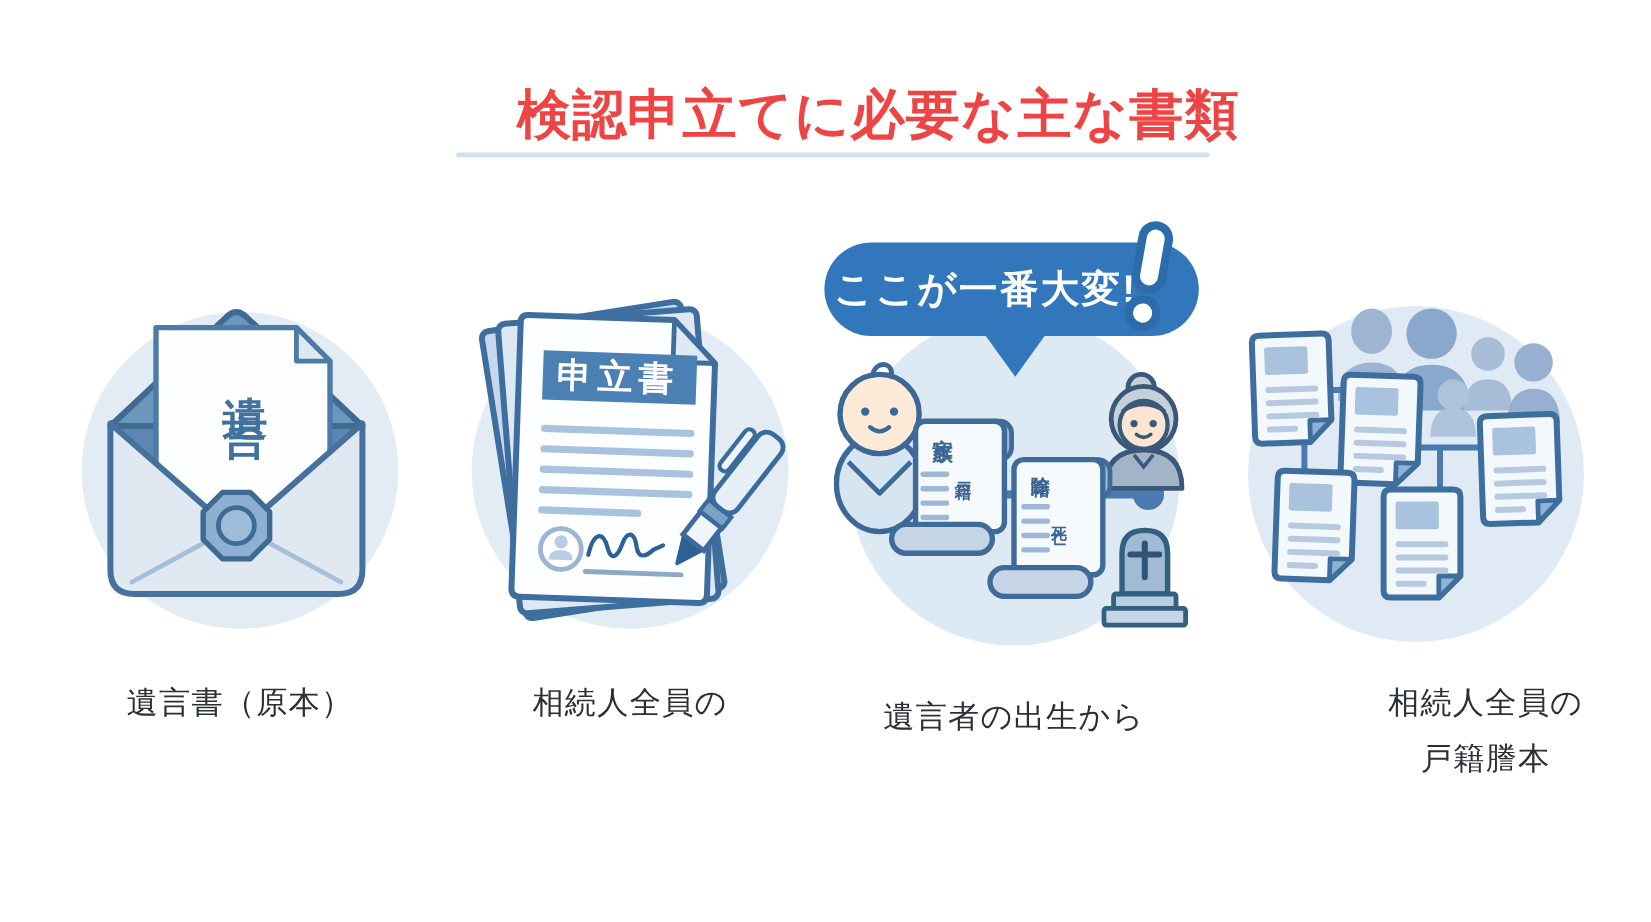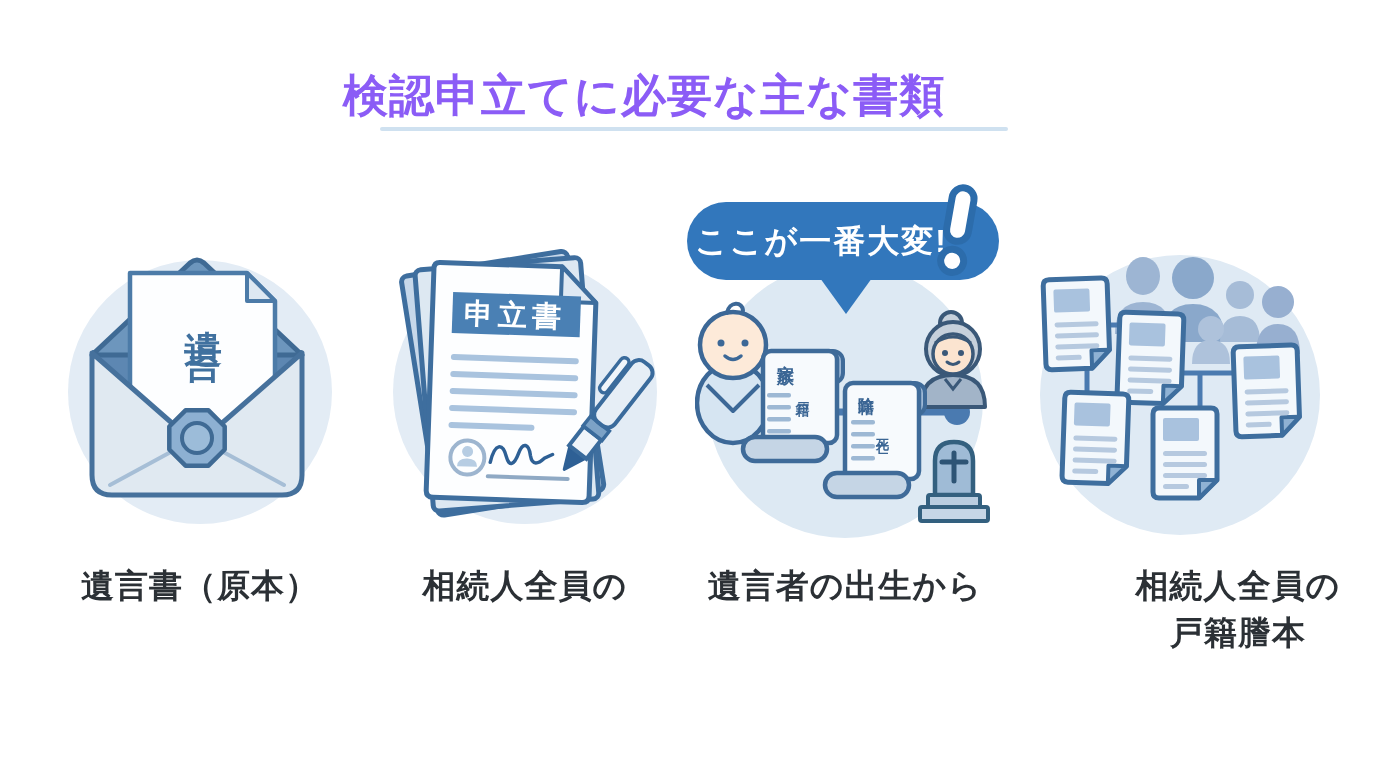--- a/index.html
+++ b/index.html
@@ -5,34 +5,34 @@
   html,body{margin:0;padding:0;}
   body{
     width:1376px;height:768px;
     background:#ffffff;
     font-family:"Liberation Sans",sans-serif;
     position:relative;overflow:hidden;
   }
   .abs{position:absolute;}
   .page-title{
     left:343px;top:66px;width:690px;height:56px;
-    font-size:45px;font-weight:700;color:#8b5cf6;
-    text-align:left;letter-spacing:1px;white-space:nowrap;
+    font-size:45px;font-weight:700;color:#ef4444;
+    text-align:right;letter-spacing:1px;white-space:nowrap;
   }
   .title-underline{
     left:380px;top:127px;width:628px;height:4px;
     background:#cfe1f0;border-radius:2px;
   }
   .label{
-    top:562px;font-size:33px;font-weight:700;color:#2b3035;
+    top:562px;font-size:26px;font-weight:400;color:#2b3035;
     text-align:center;line-height:47px;letter-spacing:1px;white-space:nowrap;
   }
   .label-1{left:40px;width:320px;}
   .label-2{left:365px;width:320px;}
-  .label-3{left:663px;width:364px;}
+  .label-3{left:663px;width:364px;margin-top:12px;}
   .label-4{left:1073px;width:330px;}
   .letter-vtext{
     left:182px;top:300px;width:42px;height:130px;
     writing-mode:vertical-rl;text-orientation:upright;
     font-size:38px;font-weight:700;color:#40719f;
     letter-spacing:12px;line-height:42px;
   }
   .doc-header-text{
     left:451px;top:294px;width:128px;height:42px;
     font-size:29px;font-weight:700;color:#ffffff;

